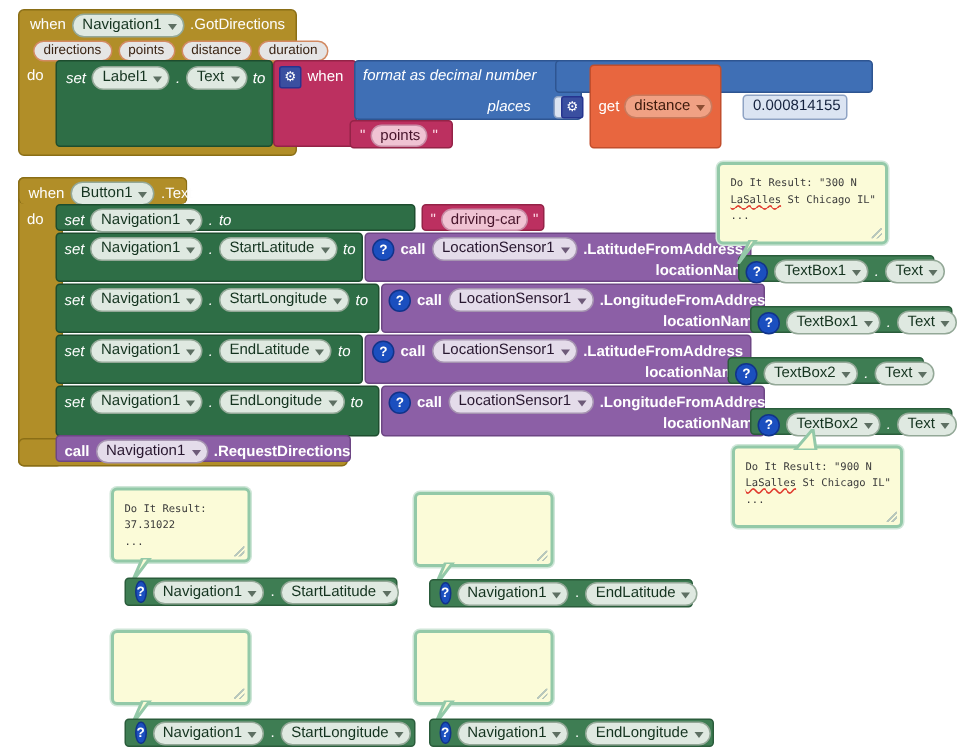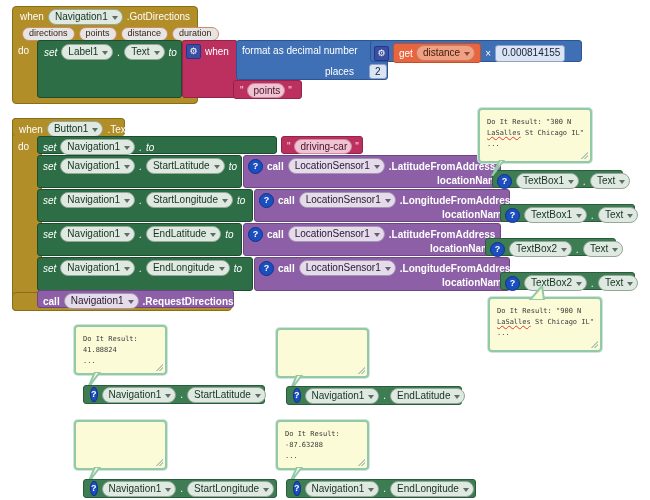--- a/index.html
+++ b/index.html
@@ -36,21 +36,21 @@
 
   
   .getter{background:#3e7d53;border:1px solid #2a5c3b;border-radius:3px;}
 
   
   .textblk{background:#bc3060;border:1px solid #942347;border-radius:3px;}
   .textblk-txt{color:#fff;font-size:10px;}
 
   
   .math{background:#3f6fb5;border:1px solid #2e5591;border-radius:3px;}
-  .math-txt{color:#ffffff;font-size:10px;}
+  .math-txt{color:#ffffff;font-size:10px;font-style:italic;}
 
   
   .varget{background:#e8663f;border:1px solid #c24e2c;border-radius:3px;}
   .varget-txt{color:#ffffff;font-size:10px;}
 
   
   .fld{
     display:inline-flex;align-items:center;gap:3px;
     background:#dfe9e1;border:1px solid #93a897;border-radius:8px;
     color:#14331f;font-size:10px;padding:0 4px 0 6px;height:14px;
@@ -163,21 +163,21 @@
   <div class="blk math" style="left:236px;top:40px;width:152px;height:40px;"></div>
   <div class="blk math-txt" style="left:242px;top:45px;">format as decimal number</div>
   <div class="blk math-txt" style="left:325px;top:66px;">places</div>
   <div class="blk fld num" style="left:369px;top:64px;height:15px;padding:0 5px;">
     <span>2</span>
   </div>
 
   <div class="blk math" style="left:370px;top:40px;width:212px;height:22px;"></div>
   <div class="blk row gap4" style="left:374px;top:43px;">
     <span class="gear">⚙</span>
-    <span class="varget row gap3" style="padding:1px 5px;border-radius:3px;">
+    <span class="varget row gap3" style="padding:19px 5px;border-radius:3px;">
       <span class="varget-txt">get</span>
       <span class="fld" style="background:#f0a184;border-color:#c97a5d;color:#3d1a0c;">
         <span>distance</span>
         <i class="caret" style="border-top-color:#8d4e33;"></i>
       </span>
     </span>
     <span class="math-txt">×</span>
     <span class="fld num" style="height:15px;">
       <span>0.000814155</span>
     </span>
@@ -405,21 +405,21 @@
     <div class="balloon-body"><span>Do It Result: "900 N</span>
 <span class="misspell">LaSalles</span><span> St Chicago IL"</span>
 <span>...</span></div>
     <div class="balloon-grip"></div>
   </div>
   <svg style="position:absolute;left:528px;top:286px;width:20px;height:14px;">
     <polygon points="2,14 14,0 16,14" fill="#fbfbd8" stroke="#93c9a8" stroke-width="2"></polygon>
   </svg>
 
   <div class="balloon" style="left:74px;top:325px;width:93px;height:50px;">
-    <div class="balloon-body"><span>Do It Result: 41.88824</span>
+    <div class="balloon-body"><span>Do It Result: 37.31022</span>
 <span>...</span></div>
     <div class="balloon-grip"></div>
   </div>
   <svg style="position:absolute;left:82px;top:372px;width:22px;height:16px;">
     <polygon points="18,0 6,16 13,0" fill="#fbfbd8" stroke="#93c9a8" stroke-width="2"></polygon>
   </svg>
   <div class="getrow" style="left:83px;top:385px;width:182px;">
     <span class="qmark">?</span>
     <span class="fld">
       <span>Navigation1</span>
@@ -464,22 +464,20 @@
       <i class="caret"></i>
     </span>
     <span class="dot">.</span>
     <span class="fld">
       <span>StartLongitude</span>
       <i class="caret"></i>
     </span>
   </div>
 
   <div class="balloon" style="left:276px;top:420px;width:93px;height:50px;">
-    <div class="balloon-body"><span>Do It Result: -87.63288</span>
-<span>...</span></div>
     <div class="balloon-grip"></div>
   </div>
   <svg style="position:absolute;left:284px;top:467px;width:22px;height:16px;">
     <polygon points="18,0 6,16 13,0" fill="#fbfbd8" stroke="#93c9a8" stroke-width="2"></polygon>
   </svg>
   <div class="getrow" style="left:286px;top:479px;width:190px;">
     <span class="qmark">?</span>
     <span class="fld">
       <span>Navigation1</span>
       <i class="caret"></i>

